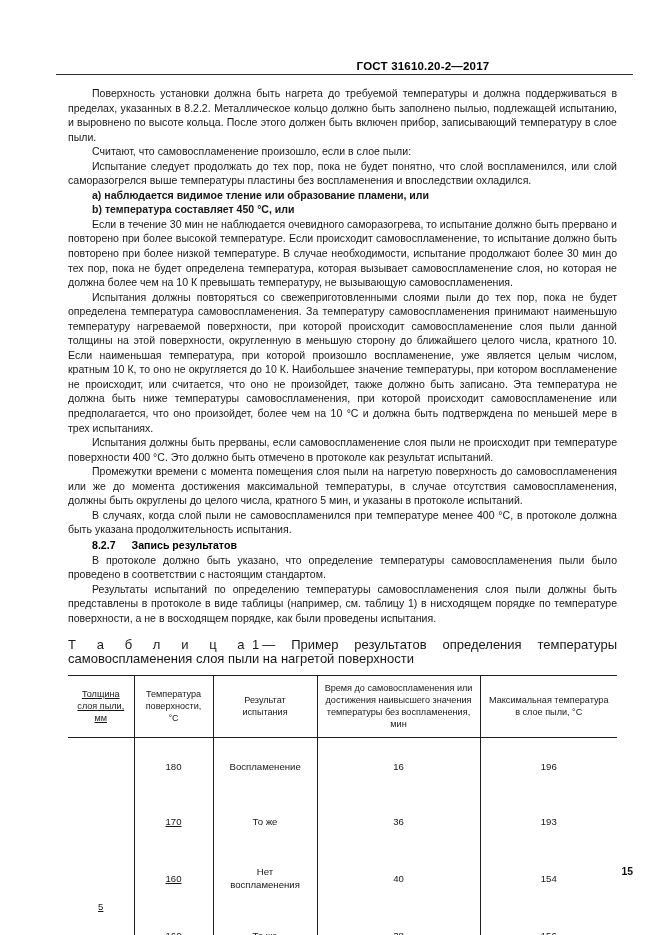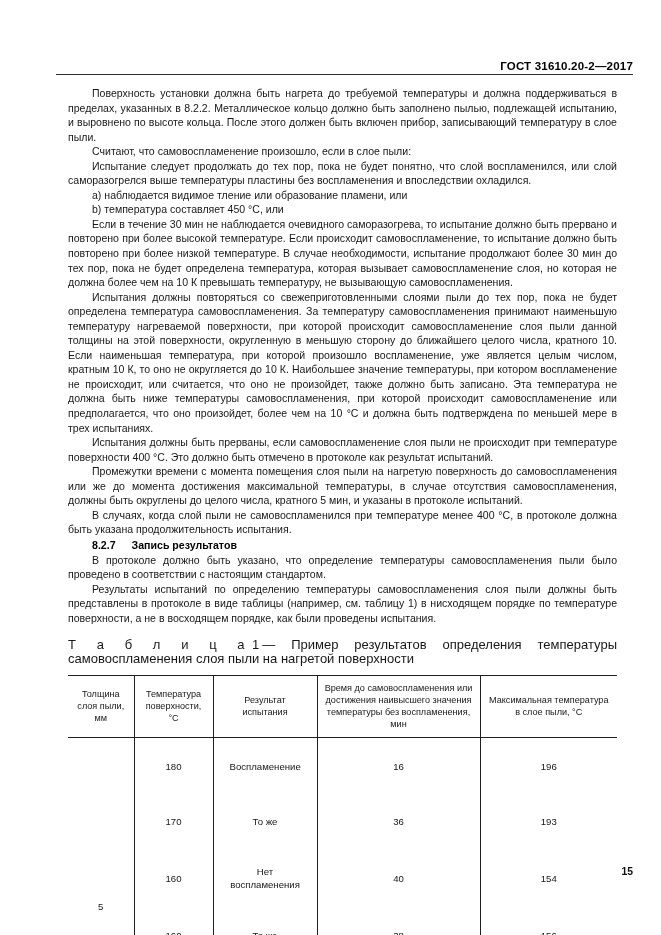--- a/index.html
+++ b/index.html
@@ -21,21 +21,21 @@
     inset: 0;
     padding: 0;
   }
 
   
   .doc-header {
     position: absolute;
     top: 56px;
     right: 28px;
     width: 420px;
-    text-align: right;
+    text-align: center;
   }
   .doc-header .std-code {
     font-size: 11.5px;
     font-weight: bold;
     letter-spacing: 0.2px;
     color: #000;
     display: inline-block;
     padding-bottom: 3px;
   }
   .header-rule {
@@ -64,20 +64,21 @@
     color: #171717;
     hyphens: manual;
   }
   p.item {
     margin: 0;
     font-size: 10.55px;
     line-height: 14.55px;
     text-indent: 24px;
     text-align: left;
     color: #171717;
+    font-weight: bold;
   }
   h4.subhead {
     margin: 0;
     padding-top: 1px;
     font-size: 10.6px;
     line-height: 14.8px;
     font-weight: bold;
     text-indent: 24px;
     color: #000;
   }
@@ -134,21 +135,21 @@
     line-height: 13px;
     font-size: 9.6px;
   }
   .result-table tbody tr:last-child td {
     border-bottom: 1.4px solid #1f1f1f;
   }
   .result-table td.span-cell {
     font-size: 9.6px;
   }
   .result-table th:first-child,
-  .result-table td:first-child { border-left: none; }
+  .result-table td:first-child { border-left: none; text-decoration: underline; }
   .result-table th:last-child,
   .result-table td:last-child { border-right: none; }
 
   
   .page-number {
     position: absolute;
     right: 28px;
     bottom: 58px;
     font-size: 10.4px;
     font-weight: bold;

